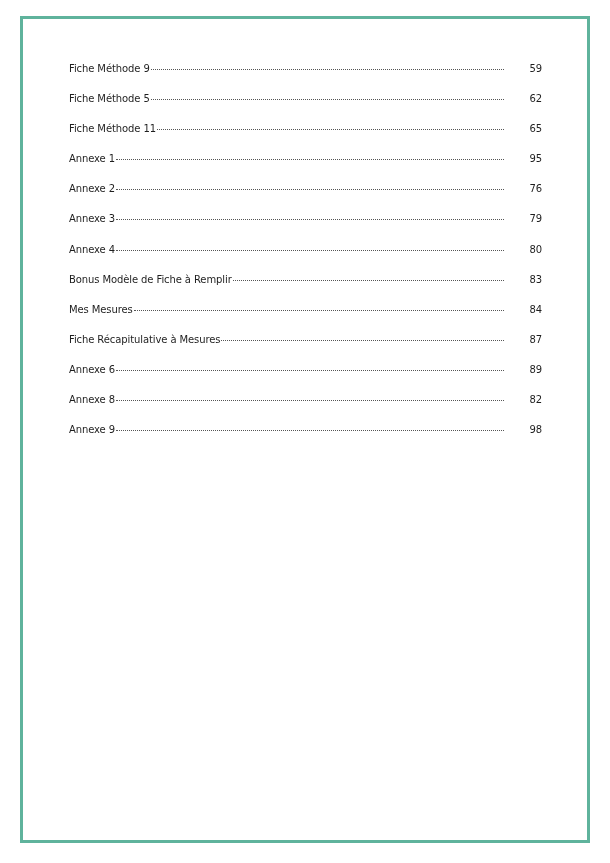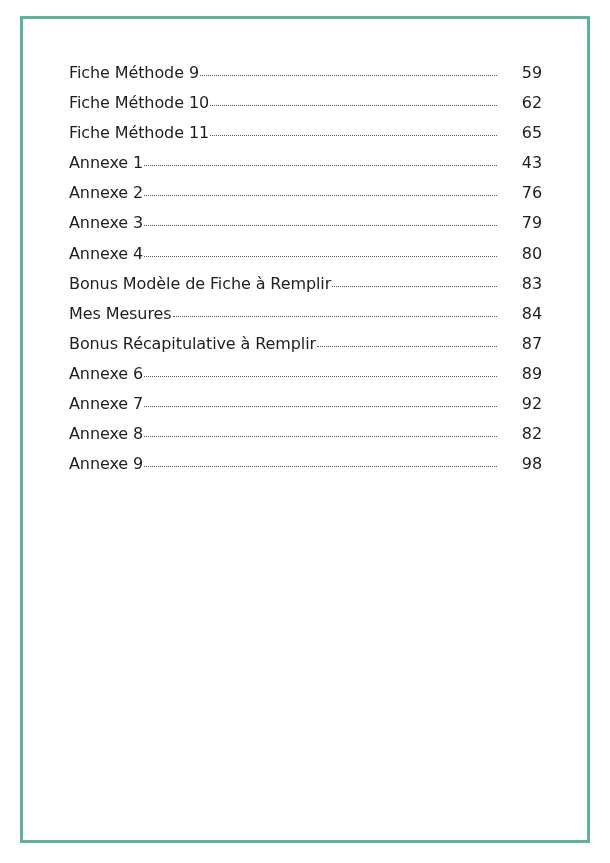--- a/index.html
+++ b/index.html
@@ -26,21 +26,21 @@
     .toc {
       position: absolute;
       left: 69px;
       top: 63px;
       width: 473px;
     }
     .toc-entry {
       display: flex;
       align-items: baseline;
       height: 30.1px;
-      font-size: 16px;
+      font-size: 10px;
       color: #1e1e1e;
       letter-spacing: -0.1px;
     }
     .toc-title {
       white-space: nowrap;
       flex: 0 0 auto;
     }
     .toc-leader {
       flex: 1 1 auto;
       border-bottom: 1px dotted #555555;
@@ -61,33 +61,33 @@
 
 <div class="page-frame"></div>
 
 <div class="toc">
   <div class="toc-entry">
     <span class="toc-title">Fiche Méthode 9</span>
     <span class="toc-leader"></span>
     <span class="toc-page">59</span>
   </div>
   <div class="toc-entry">
-    <span class="toc-title">Fiche Méthode 10</span>
+    <span class="toc-title">Fiche Méthode 5</span>
     <span class="toc-leader"></span>
     <span class="toc-page">62</span>
   </div>
   <div class="toc-entry">
     <span class="toc-title">Fiche Méthode 11</span>
     <span class="toc-leader"></span>
     <span class="toc-page">65</span>
   </div>
   <div class="toc-entry">
     <span class="toc-title">Annexe 1</span>
     <span class="toc-leader"></span>
-    <span class="toc-page">43</span>
+    <span class="toc-page">95</span>
   </div>
   <div class="toc-entry">
     <span class="toc-title">Annexe 2</span>
     <span class="toc-leader"></span>
     <span class="toc-page">76</span>
   </div>
   <div class="toc-entry">
     <span class="toc-title">Annexe 3</span>
     <span class="toc-leader"></span>
     <span class="toc-page">79</span>
@@ -101,33 +101,28 @@
     <span class="toc-title">Bonus Modèle de Fiche à Remplir</span>
     <span class="toc-leader"></span>
     <span class="toc-page">83</span>
   </div>
   <div class="toc-entry">
     <span class="toc-title">Mes Mesures</span>
     <span class="toc-leader"></span>
     <span class="toc-page">84</span>
   </div>
   <div class="toc-entry">
-    <span class="toc-title">Bonus Récapitulative à Remplir</span>
+    <span class="toc-title">Fiche Récapitulative à Mesures</span>
     <span class="toc-leader"></span>
     <span class="toc-page">87</span>
   </div>
   <div class="toc-entry">
     <span class="toc-title">Annexe 6</span>
     <span class="toc-leader"></span>
     <span class="toc-page">89</span>
-  </div>
-  <div class="toc-entry">
-    <span class="toc-title">Annexe 7</span>
-    <span class="toc-leader"></span>
-    <span class="toc-page">92</span>
   </div>
   <div class="toc-entry">
     <span class="toc-title">Annexe 8</span>
     <span class="toc-leader"></span>
     <span class="toc-page">82</span>
   </div>
   <div class="toc-entry">
     <span class="toc-title">Annexe 9</span>
     <span class="toc-leader"></span>
     <span class="toc-page">98</span>

